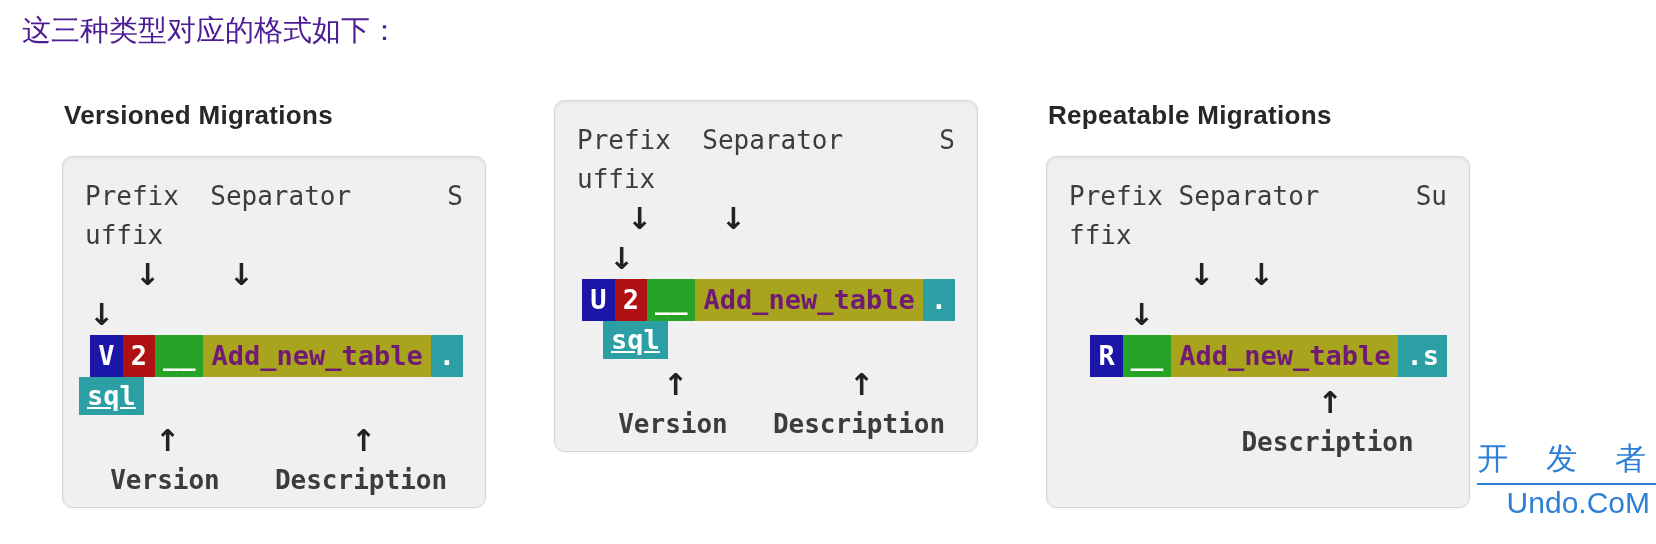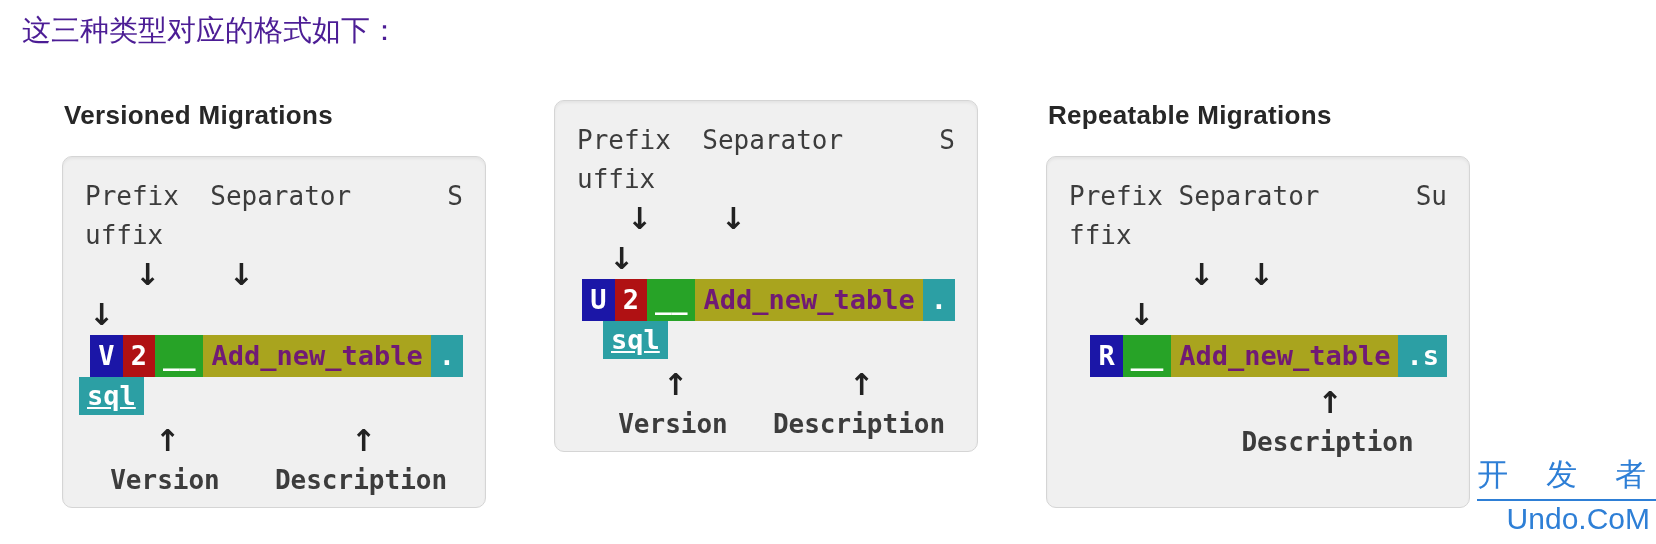--- a/index.html
+++ b/index.html
@@ -67,21 +67,21 @@
   .uarr-row{height:40px;margin-top:6px;display:flex;}
   .lbl-bottom{display:flex;line-height:39px;font-weight:bold;}
   .ucol{display:inline-block;text-align:center;}
   .p1 .c1,.p2 .c1{width:150px;}
   .p1 .c2,.p2 .c2{width:225px;margin-left:26px;}
   .p1 .c1{margin-left:12px}
   .p2 .c1{margin-left:32px}
   .p3 .c2{width:235px;margin-left:auto;margin-right:2px;}
   
   .watermark{
-    position:absolute;right:6px;bottom:8px;text-align:right;
+    position:absolute;right:6px;bottom:24px;text-align:right;
     color:var(--watermark-blue,#2e7fd6);line-height:1.0;
   }
   .wm1{
     display:inline-block;
     font:400 31px "DejaVu Sans",sans-serif;
     letter-spacing:14px;
     border-bottom:2px solid currentColor;
     padding:0 0 3px 0;margin-right:-10px;
   }
   .wm2{font:400 30px "Liberation Sans",sans-serif;margin-top:1px;}

